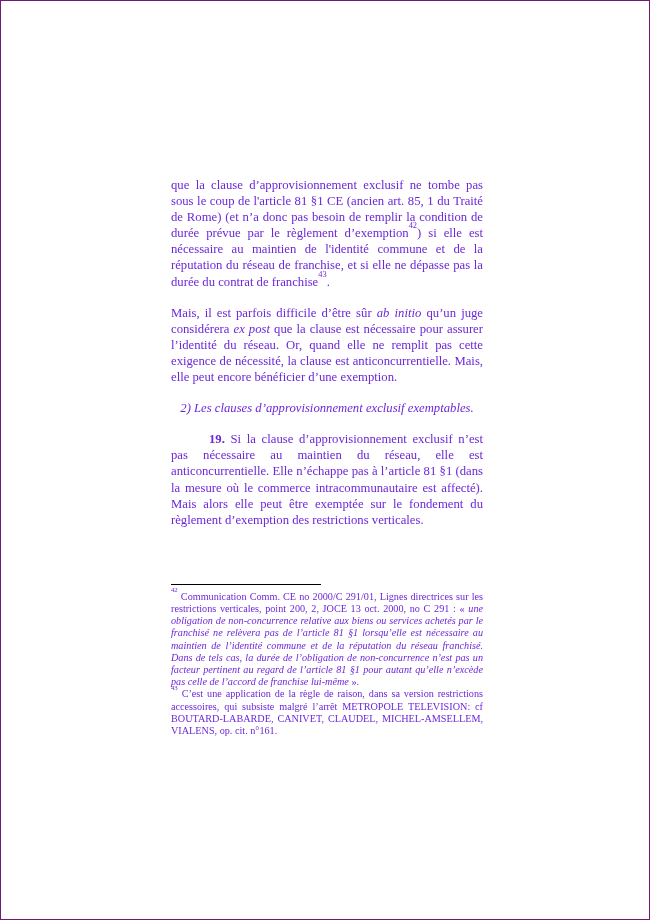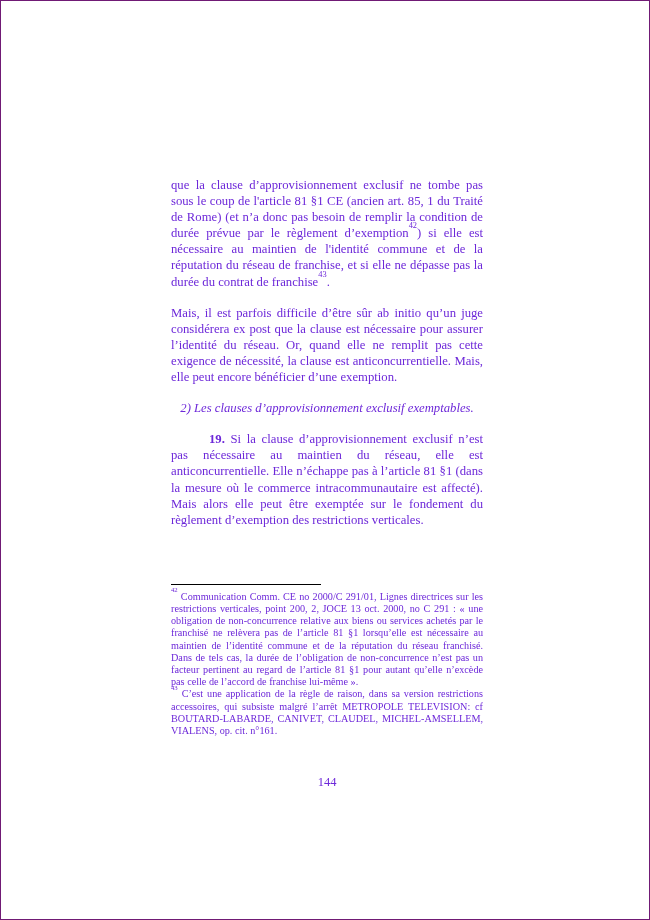--- a/index.html
+++ b/index.html
@@ -29,21 +29,21 @@
     text-align: justify;
     margin: 0 0 15px 0;
   }
   p.heading {
     font-size: 12.7px;
     line-height: 16.1px;
     font-style: italic;
     text-align: center;
     margin: 0 0 15px 0;
   }
-  .it { }
+  .it { font-style: italic; }
   .bd { font-weight: bold; margin-left: 38px; }
   sup.fnref {
     font-size: 66%;
     line-height: 0;
     position: relative;
     top: -0.45em;
   }
   .fn-rule {
     width: 150px;
     height: 0;
@@ -81,14 +81,13 @@
 
     <div class="fn-rule"></div>
 
     <div class="footnotes">
       <p><sup class="fnref">42</sup><span> Communication Comm. CE no 2000/C 291/01, Lignes directrices sur les restrictions verticales, point 200, 2, JOCE 13 oct. 2000, no C 291 : « </span><span class="it">une obligation de non-concurrence relative aux biens ou services achetés par le franchisé ne relèvera pas de l’article 81 §1 lorsqu’elle est nécessaire au maintien de l’identité commune et de la réputation du réseau franchisé. Dans de tels cas, la durée de l’obligation de non-concurrence n’est pas un facteur pertinent au regard de l’article 81 §1 pour autant qu’elle n’excède pas celle de l’accord de franchise lui-même</span><span> ».</span></p>
       <p><sup class="fnref">43</sup><span> C’est une application de la règle de raison, dans sa version restrictions accessoires, qui subsiste malgré l’arrêt METROPOLE TELEVISION: cf BOUTARD-LABARDE, CANIVET, CLAUDEL, MICHEL-AMSELLEM, VIALENS, op. cit. n°161.</span></p>
     </div>
 
   </div>
 
-  <div class="pagenum-wrap">144</div>
 </div>
 
 </body></html>

